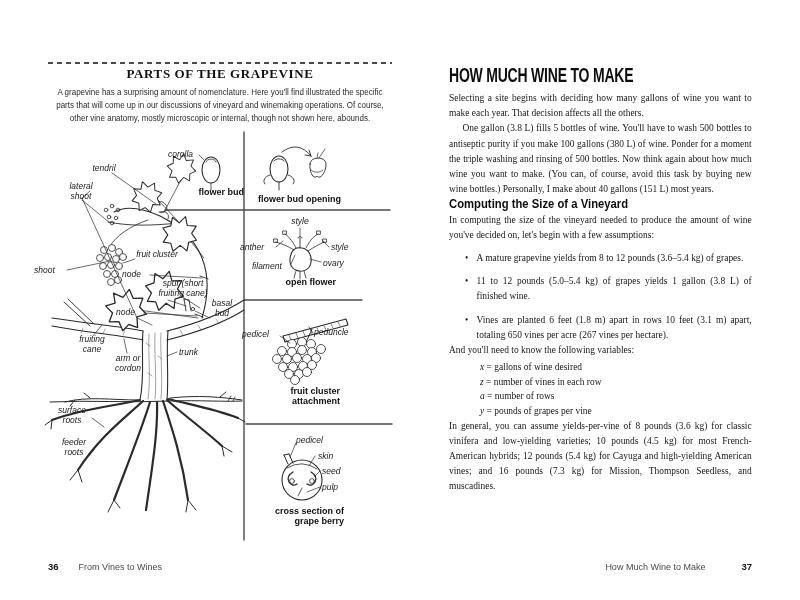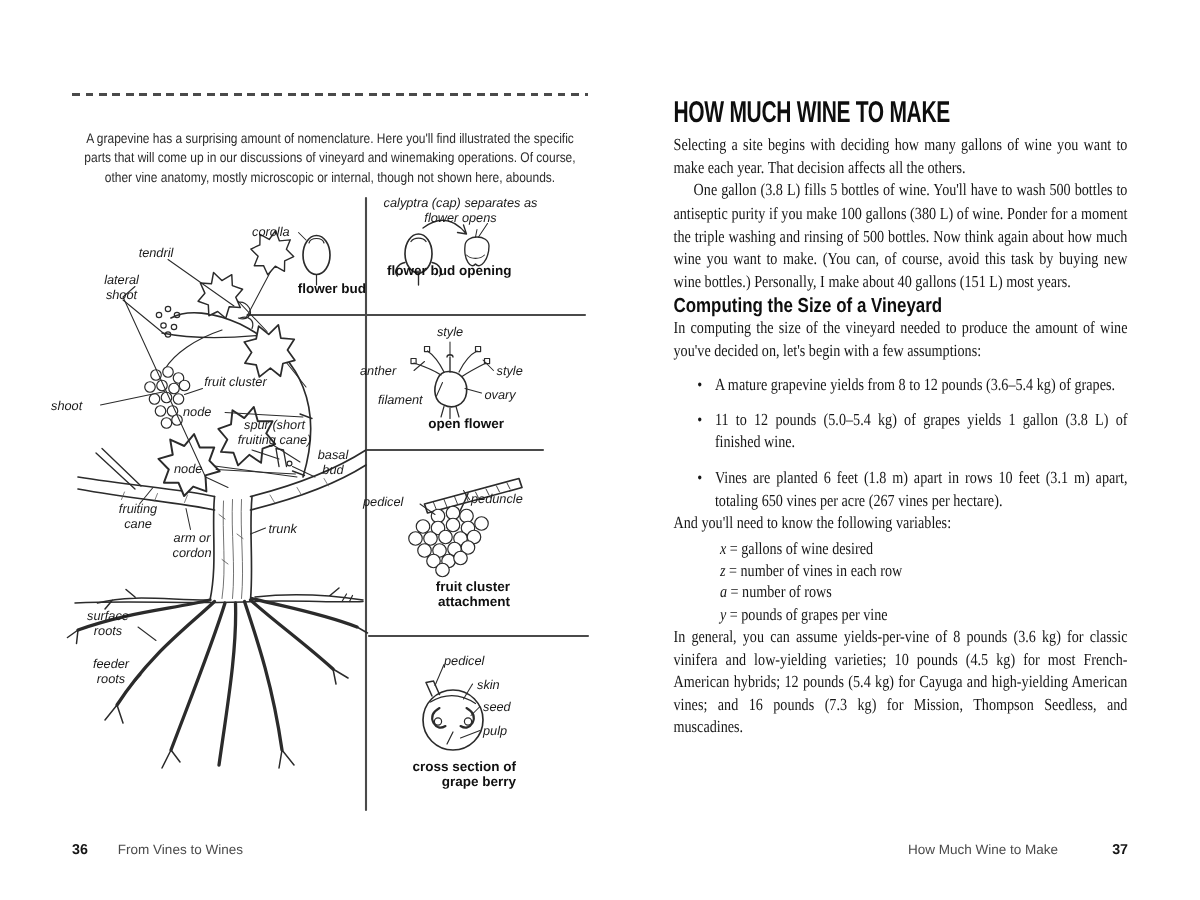--- a/index.html
+++ b/index.html
@@ -50,20 +50,21 @@
   .footer-left .pn{margin-right:20px;}
   .footer-right{right:48px;text-align:right;}
   .footer-right .pn{margin-left:36px;}
 </style>
 </head>
 <body>
 
 <div id="page">
 
   <div class="dashrule"></div>
+  <div class="panel-title">PARTS OF THE GRAPEVINE</div>
   <div class="panel-intro-wrap">
     <div class="panel-intro">A grapevine has a surprising amount of nomenclature. Here you'll find illustrated the specific parts that will come up in our discussions of vineyard and winemaking operations. Of course, other vine anatomy, mostly microscopic or internal, though not shown here, abounds.</div>
   </div>
 
   <div class="diagram">
     <svg width="370" height="415" viewBox="0 0 370 415">
       <defs>
         <path id="leaf" d="M0,16 L-5,10 L-12,12 L-11,4 L-18,0 L-12,-5 L-14,-13 L-6,-11 L-3,-19 L2,-12 L10,-15 L9,-7 L16,-3 L10,2 L12,10 L4,8 Z"></path>
       </defs>
       <g stroke="#2b2b2b" fill="none" stroke-width="1.1" stroke-linecap="round" stroke-linejoin="round">
@@ -274,22 +275,21 @@
     <div class="lbl tc" style="left:122px;top:151px;width:62px">spur (short fruiting cane)</div>
     <div class="lbl tc" style="left:174px;top:171px;width:36px">basal bud</div>
     <div class="lbl tc" style="left:40px;top:207px;width:44px">fruiting cane</div>
     <div class="lbl tc" style="left:76px;top:226px;width:44px">arm or cordon</div>
     <div class="lbl" style="left:149px;top:220px;width:34px">trunk</div>
     <div class="lbl tc" style="left:20px;top:278px;width:44px">surface roots</div>
     <div class="lbl tc" style="left:22px;top:310px;width:44px">feeder roots</div>
 
     <div class="lbl tr" style="left:138px;top:22px;width:30px">corolla</div>
     <div class="cap" style="left:148px;top:59px;width:66px">flower bud</div>
-    <div class="lbl tc" style="left:222px;top:3px;width:110px">calyptra (cap) separates as flower opens</div>
-    <div class="cap" style="left:219px;top:47px;width:92px">flower bud opening</div>
+    <div class="cap" style="left:219px;top:66px;width:92px">flower bud opening</div>
     <div class="lbl tc" style="left:250px;top:89px;width:40px">style</div>
     <div class="lbl tr" style="left:210px;top:115px;width:34px">anther</div>
     <div class="lbl" style="left:301px;top:115px;width:30px">style</div>
     <div class="lbl tr" style="left:222px;top:134px;width:38px">filament</div>
     <div class="lbl" style="left:293px;top:131px;width:30px">ovary</div>
     <div class="cap" style="left:234px;top:149px;width:72px">open flower</div>
     <div class="lbl tr" style="left:212px;top:202px;width:38px">pedicel</div>
     <div class="lbl" style="left:284px;top:200px;width:46px">peduncle</div>
     <div class="cap" style="left:232px;top:258px;width:78px">fruit cluster attachment</div>
     <div class="lbl" style="left:266px;top:308px;width:40px">pedicel</div>

